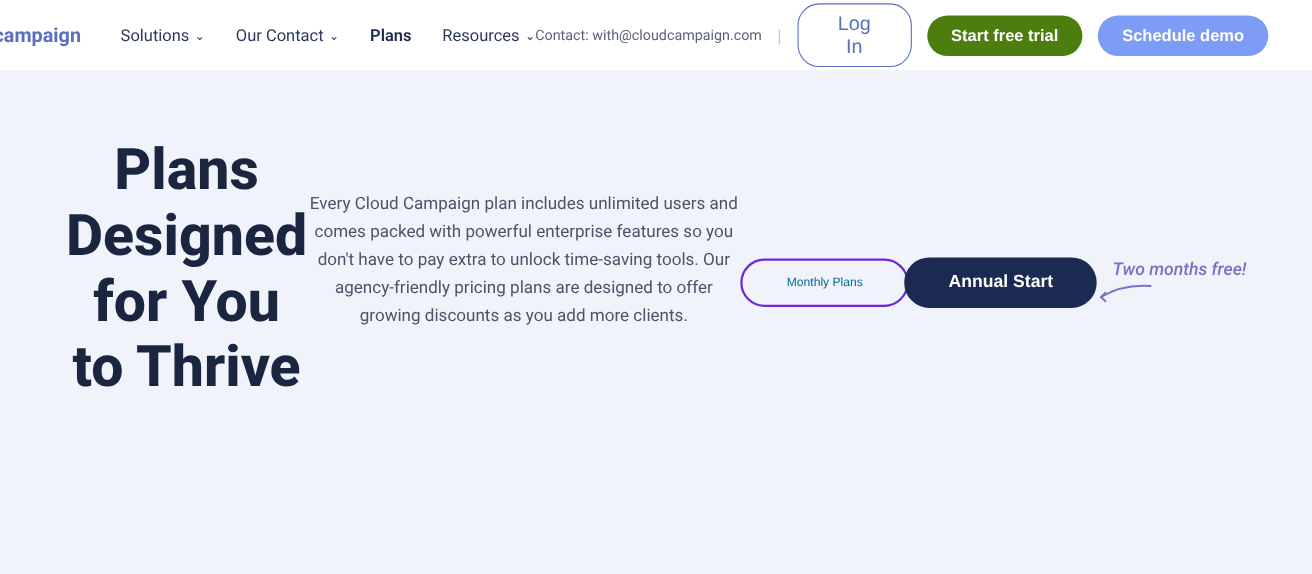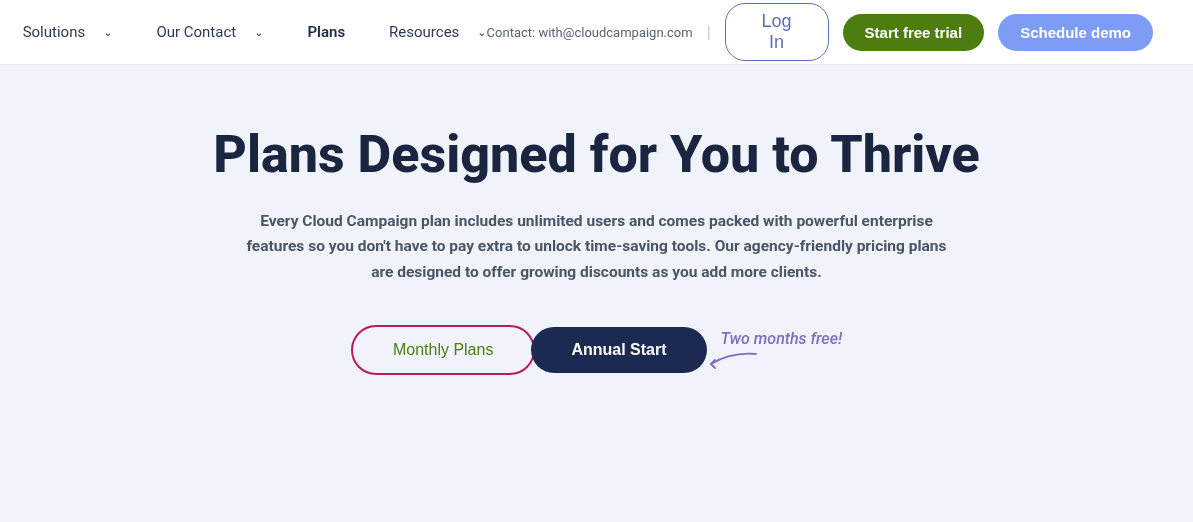--- a/index.html
+++ b/index.html
@@ -61,24 +61,23 @@
       align-items: center;
       gap: 28px;
     }
 
     .nav-item {
       font-size: 15px;
       color: #2d3a5c;
       cursor: pointer;
       display: flex;
       align-items: center;
-      gap: 18px;
+      gap: 5px;
       font-weight: 400;
       white-space: nowrap;
-      margin-left: 16px;
     }
 
     .nav-item.active {
       font-weight: 600;
       color: #1e2a4a;
     }
 
     .chevron {
       font-size: 11px;
       color: #2d3a5c;
@@ -137,60 +136,59 @@
       border-radius: 25px;
       font-size: 15px;
       cursor: pointer;
       font-weight: 600;
       white-space: nowrap;
     }
 
     
     .hero {
       display: flex;
-      flex-direction: column;
-      align-items: center;
-      padding: 60px 40px 50px;
+      flex-direction: row;
+      align-items: center;
+      padding: 60px 60px 50px;
       text-align: center;
       background-color: #f0f3fa;
     }
 
     .hero-title {
       font-size: 52px;
       font-weight: 800;
       color: #1a2540;
       margin-bottom: 24px;
       line-height: 1.15;
       max-width: 800px;
     }
 
     .hero-subtitle {
       font-size: 15.5px;
       color: #4a5568;
       max-width: 720px;
       line-height: 1.65;
       margin-bottom: 40px;
-      font-weight: bold;
     }
 
     
     .plan-toggle {
       display: flex;
       align-items: center;
       gap: 0;
       position: relative;
     }
 
     .btn-monthly {
       background: transparent;
-      color: #4d7c0f;
-      border: 2px solid #be185d;
+      color: #0369a1;
+      border: 2px solid #6d28d9;
       padding: 14px 40px;
       border-radius: 30px;
-      font-size: 16px;
+      font-size: 11px;
       cursor: pointer;
       font-weight: 500;
       white-space: nowrap;
     }
 
     .btn-annual {
       background: #1a2a50;
       color: #ffffff;
       border: none;
       padding: 14px 40px;

